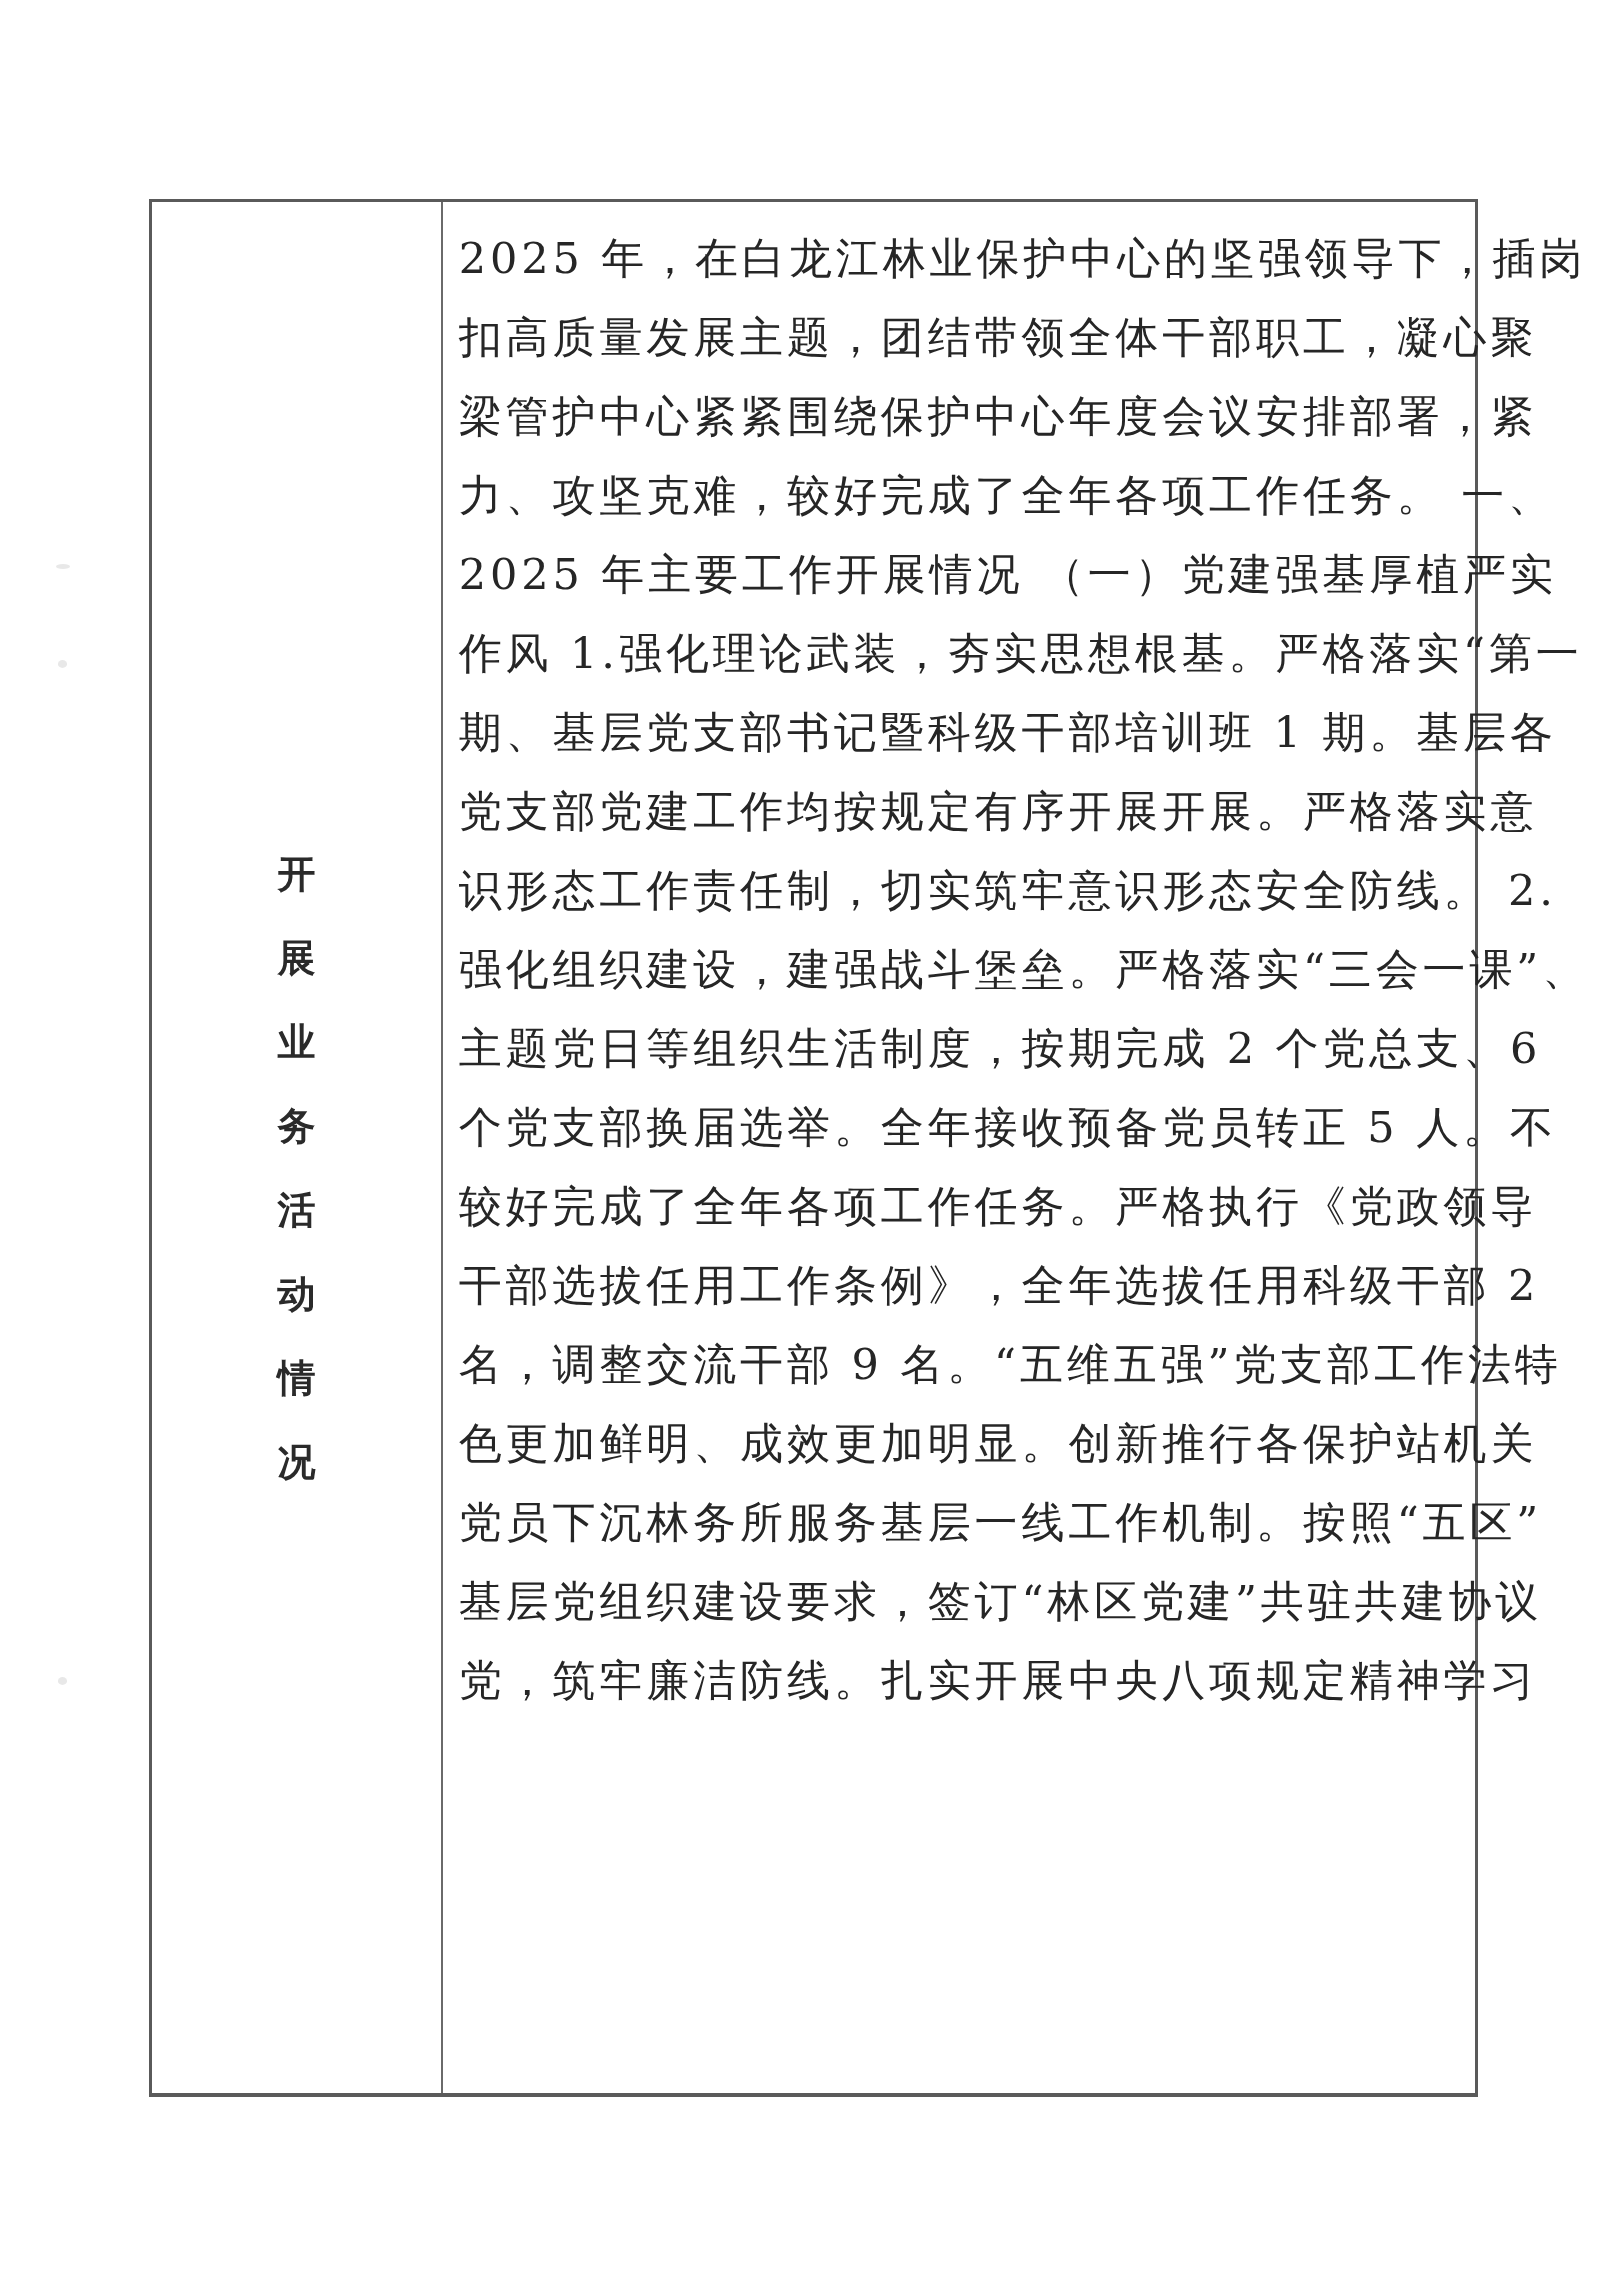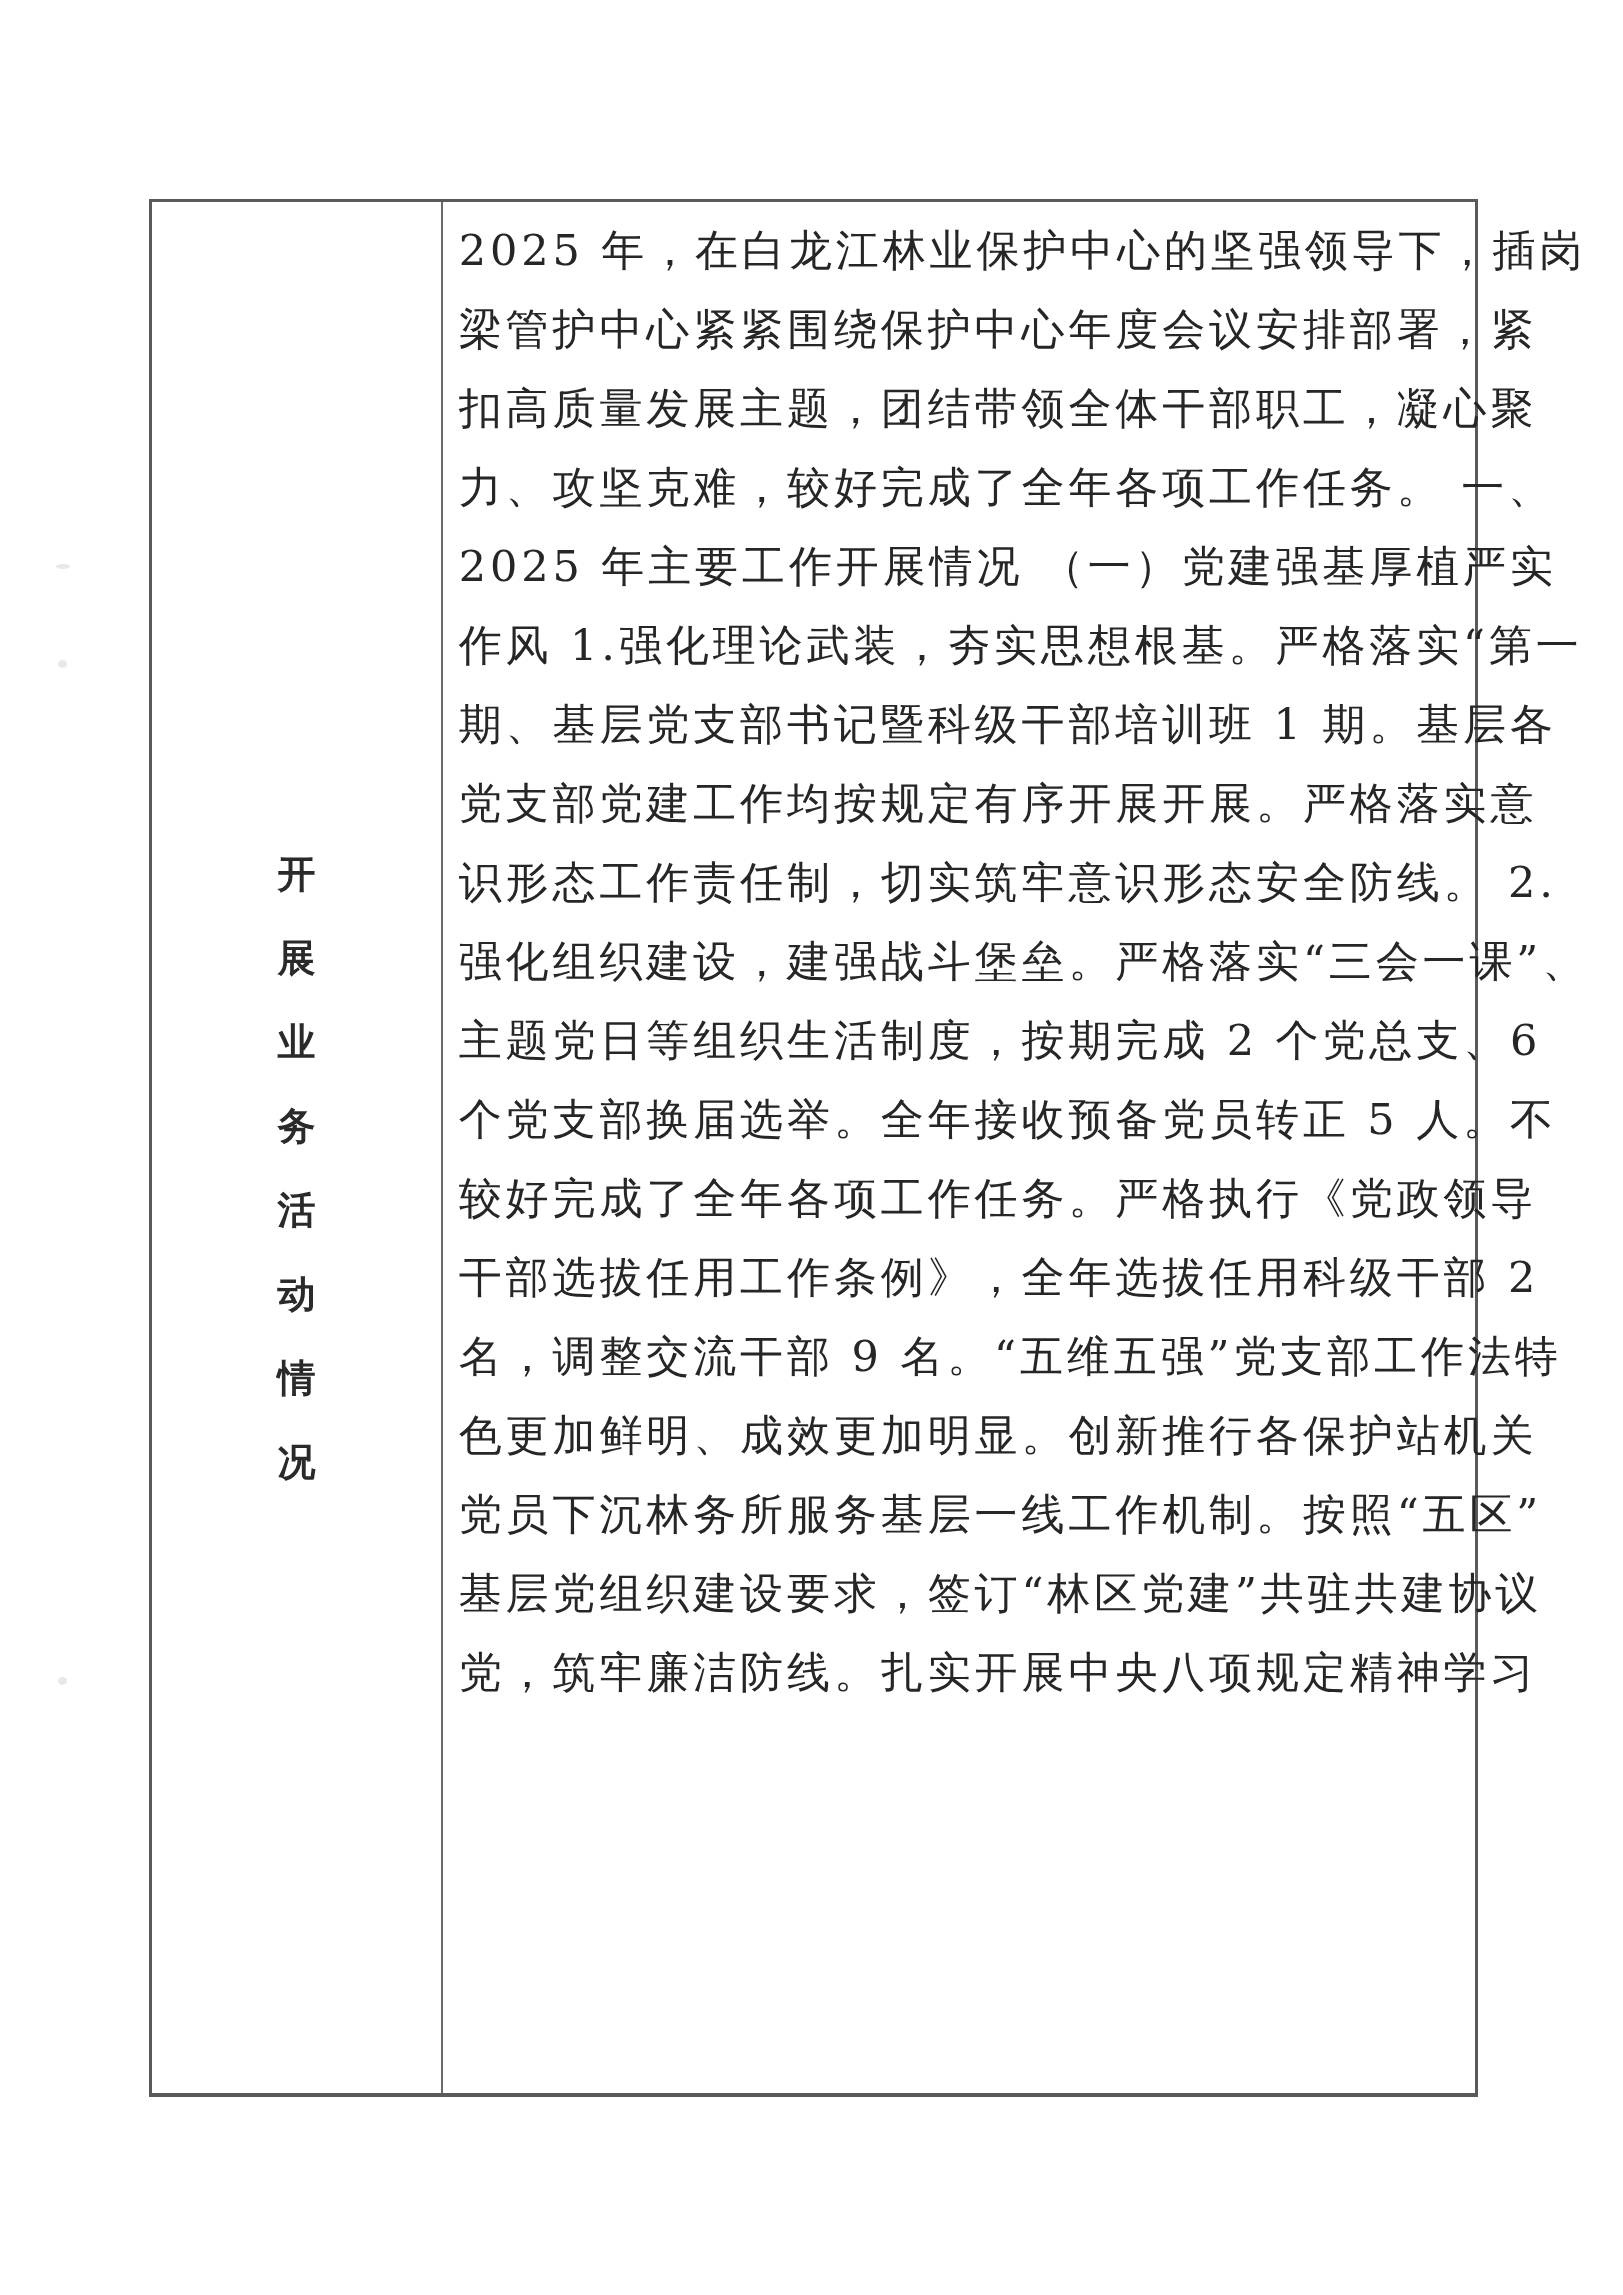--- a/index.html
+++ b/index.html
@@ -64,21 +64,21 @@
       font-size: 38px;
       line-height: 84px;
       height: 84px;
       width: 52px;
       text-align: center;
       color: #2a2a2a;
     }
     .content-cell {
       position: absolute;
       left: 291px;
-      top: 0;
+      top: 8px;
       right: 0;
       height: 100%;
     }
     .content-text {
       position: absolute;
       left: 15.7px;
       top: 9.2px;
       width: 1021px;
       margin: 0;
     }
@@ -111,22 +111,22 @@
       <span class="vchar">情</span>
       <span class="vchar">况</span>
     </div>
   </div>
 
   <div class="col-divider"></div>
 
   <div class="content-cell">
     <p class="content-text">
       <span class="line">2025 年，在白龙江林业保护中心的坚强领导下，插岗</span>
+      <span class="line">扣高质量发展主题，团结带领全体干部职工，凝心聚</span>
       <span class="line">梁管护中心紧紧围绕保护中心年度会议安排部署，紧</span>
-      <span class="line">扣高质量发展主题，团结带领全体干部职工，凝心聚</span>
       <span class="line">力、攻坚克难，较好完成了全年各项工作任务。 一、</span>
       <span class="line">2025 年主要工作开展情况 （一）党建强基厚植严实</span>
       <span class="line">作风 1.强化理论武装，夯实思想根基。严格落实“第一</span>
       <span class="line">期、基层党支部书记暨科级干部培训班 1 期。基层各</span>
       <span class="line">党支部党建工作均按规定有序开展开展。严格落实意</span>
       <span class="line">识形态工作责任制，切实筑牢意识形态安全防线。 2.</span>
       <span class="line">强化组织建设，建强战斗堡垒。严格落实“三会一课”、</span>
       <span class="line">主题党日等组织生活制度，按期完成 2 个党总支、6</span>
       <span class="line">个党支部换届选举。全年接收预备党员转正 5 人。不</span>
       <span class="line">较好完成了全年各项工作任务。严格执行《党政领导</span>

